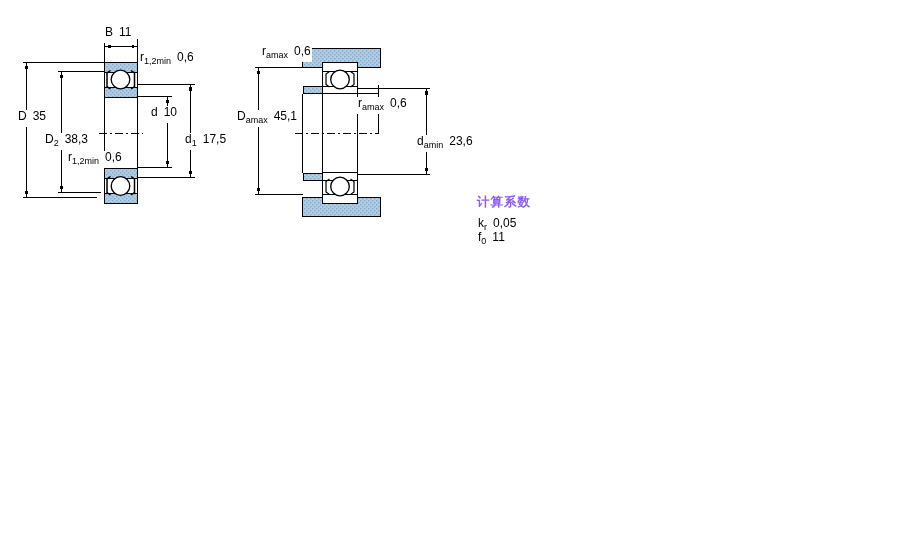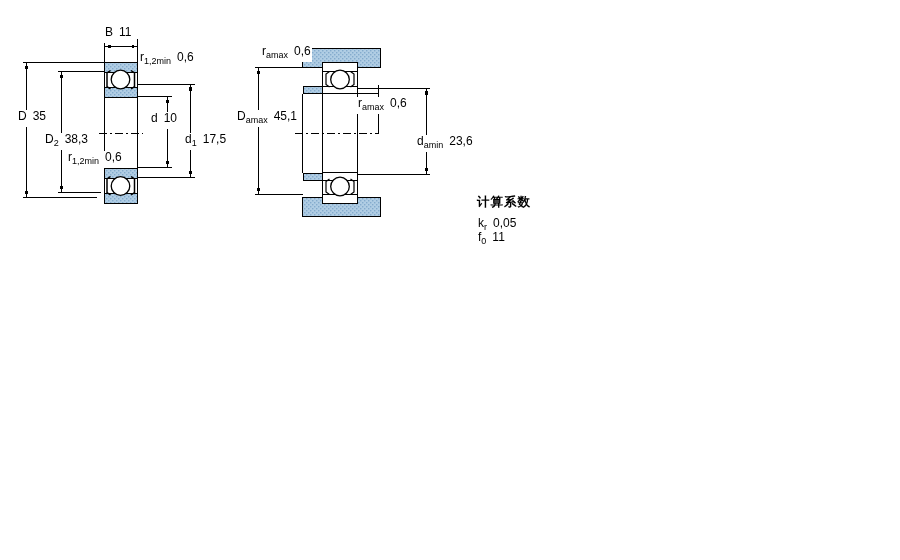--- a/index.html
+++ b/index.html
@@ -25,21 +25,21 @@
   .dim .sub{
     font-size:9px;
     vertical-align:-3px;
     letter-spacing:0px;
   }
   .dim .val{margin-left:6px;}
   .calc-title{
     position:absolute;
     font-size:12.5px;
     font-weight:bold;
-    color:#000000;
+    color:#8b5cf6;
     z-index:5;
     letter-spacing:1px;
   }
 </style>
 </head>
 <body>
 
 <div class="canvas">
 
   <svg width="900" height="560" viewBox="0 0 900 560">
@@ -170,21 +170,21 @@
   </span>
 
   <span class="dim" style="left:17px;top:110px">
     <span class="sym">D</span><span class="sub"></span><span class="val">35</span>
   </span>
 
   <span class="dim" style="left:44px;top:133px">
     <span class="sym">D</span><span class="sub">2</span><span class="val">38,3</span>
   </span>
 
-  <span class="dim" style="left:150px;top:112px">
+  <span class="dim" style="left:150px;top:106px">
     <span class="sym">d</span><span class="sub"></span><span class="val">10</span>
   </span>
 
   <span class="dim" style="left:184px;top:133px">
     <span class="sym">d</span><span class="sub">1</span><span class="val">17,5</span>
   </span>
 
   <span class="dim" style="left:67px;top:151px">
     <span class="sym">r</span><span class="sub">1,2min</span><span class="val">0,6</span>
   </span>

